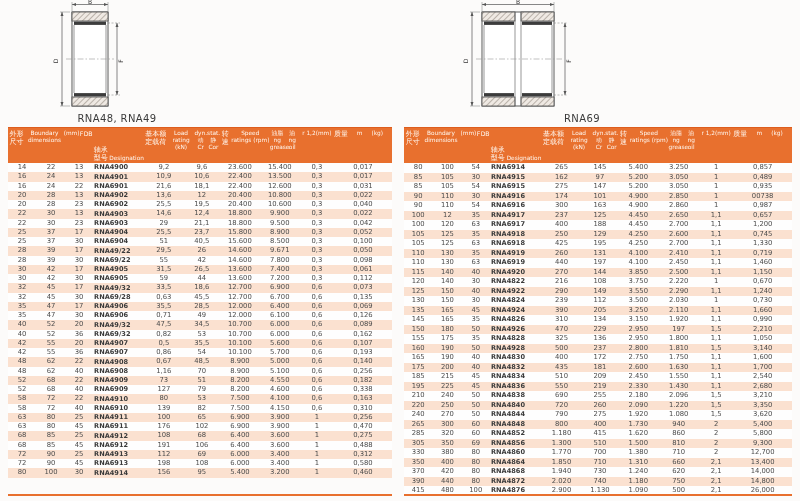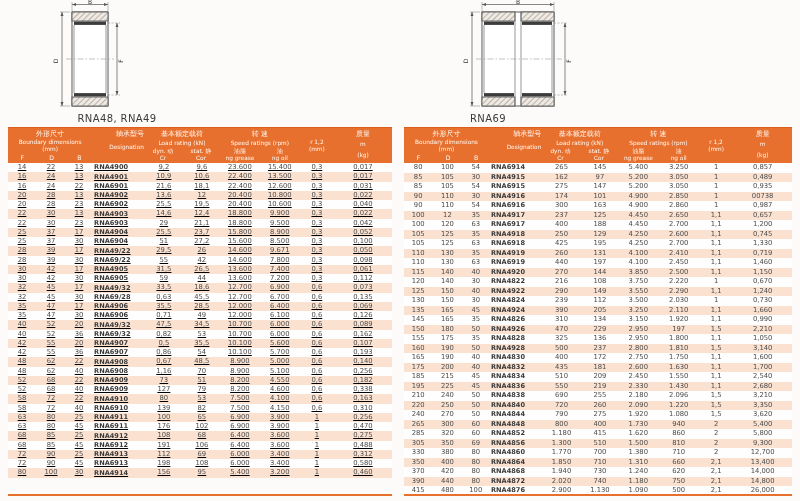--- a/index.html
+++ b/index.html
@@ -5,43 +5,43 @@
   * { margin:0; padding:0; box-sizing:border-box; }
   body { font-family:"DejaVu Sans", sans-serif; }
   .page { position:relative; width:800px; height:501px; background:#fcfbfa; overflow:hidden; }
 
   
   .diag { position:absolute; top:0; }
   .diag-left { left:46px; }
   .diag-right { left:450px; }
   .caption { position:absolute; top:113px; font-size:10px; color:#3a3a3a; letter-spacing:.4px; }
   .caption-left { left:62px; width:110px; text-align:center; }
-  .caption-right { left:470px; width:130px; text-align:left; }
+  .caption-right { left:470px; width:130px; text-align:right; }
 
   
   .btable { position:absolute; top:127px; border-bottom:2px solid #e8702e; overflow:hidden; }
   .btable-left  { left:8px;   width:384px; height:369px; }
   .btable-right { left:404px; width:388px; height:369px; }
 
   .thead { height:36px; background:#e8702e; border-top:1px solid #dd5d1d; color:#fff7ef;
            display:grid; grid-template-columns:7.3% 7.8% 6.8% 13.5% 10.4% 9.4% 10.4% 10.4% 8.9% 15.1%; }
-  .hgroup { display:flex; flex-direction:column; justify-content:space-between; text-align:center; padding:2px 0 1px; }
+  .hgroup { display:flex; flex-direction:row; justify-content:space-between; text-align:center; padding:2px 0 1px; }
   .g-boundary { grid-column:1/4; } .g-desig { grid-column:4/5;align-items:flex-end; }
   .g-load { grid-column:5/7; } .g-speed { grid-column:7/9; }
   .g-r { grid-column:9/10; justify-content:center; } .g-mass { grid-column:10/11; }
   .hcn { font-size:7px; line-height:8px; }
   .hen { font-size:5.8px; line-height:7px; }
   .hsub2 { display:grid; grid-template-columns:50% 50%; font-size:5.8px; line-height:7px; }
   .hsub3 { display:grid; grid-template-columns:34% 36% 30%; font-size:6.2px; line-height:8px; }
   .hsubcell { display:flex; flex-direction:column; }
 
   .tbody { position:relative; }
   .trow { display:grid; grid-template-columns:7.3% 7.8% 6.8% 13.5% 10.4% 9.4% 10.4% 10.4% 8.9% 15.1%;
           align-items:center; background:#fefefe; }
-  .btable-left  .trow { height:9.26px;text-decoration:underline; }
+  .btable-left  .trow { height:9.26px; }
   .btable-right .trow { height:9.51px; }
   .trow.tint { background:#fbe1d0; }
   .td { font-size:6.8px; line-height:1; text-align:center; color:#4c4c4c; white-space:nowrap; }
   .td.c3 { text-align:left; padding-left:2px; font-weight:bold; color:#3b3b3b; font-size:6.6px; }
 
   
   svg text { font-family:"DejaVu Sans", sans-serif; }
 </style>
 </head>
 <body>
@@ -285,21 +285,21 @@
           <div class="td c7">8.900</div>
           <div class="td c8">0,3</div>
           <div class="td c9">0,052</div>
         </div>
         <div class="trow">
           <div class="td c0">25</div>
           <div class="td c1">37</div>
           <div class="td c2">30</div>
           <div class="td c3">RNA6904</div>
           <div class="td c4">51</div>
-          <div class="td c5">27,2</div>
+          <div class="td c5">40,5</div>
           <div class="td c6">15.600</div>
           <div class="td c7">8.500</div>
           <div class="td c8">0,3</div>
           <div class="td c9">0,100</div>
         </div>
         <div class="trow tint">
           <div class="td c0">28</div>
           <div class="td c1">39</div>
           <div class="td c2">17</div>
           <div class="td c3">RNA49/22</div>

